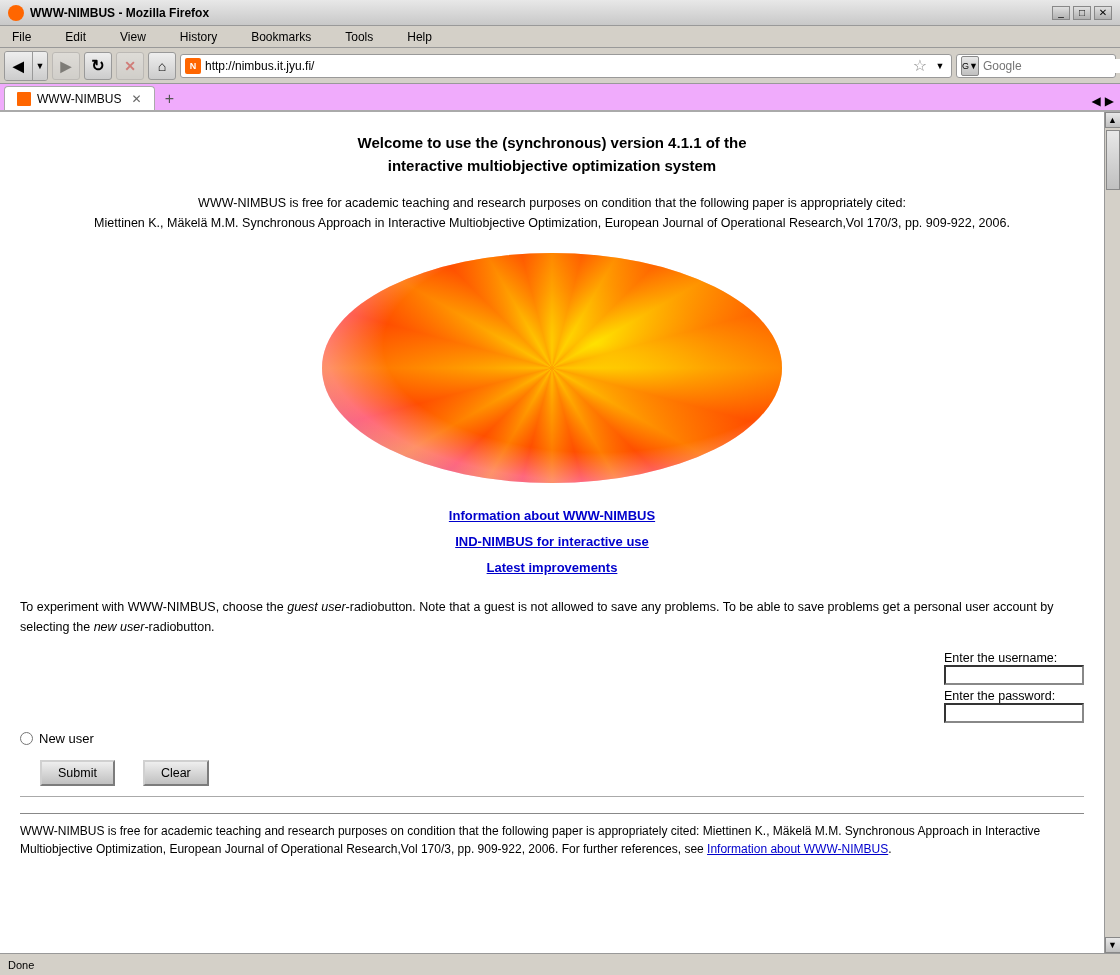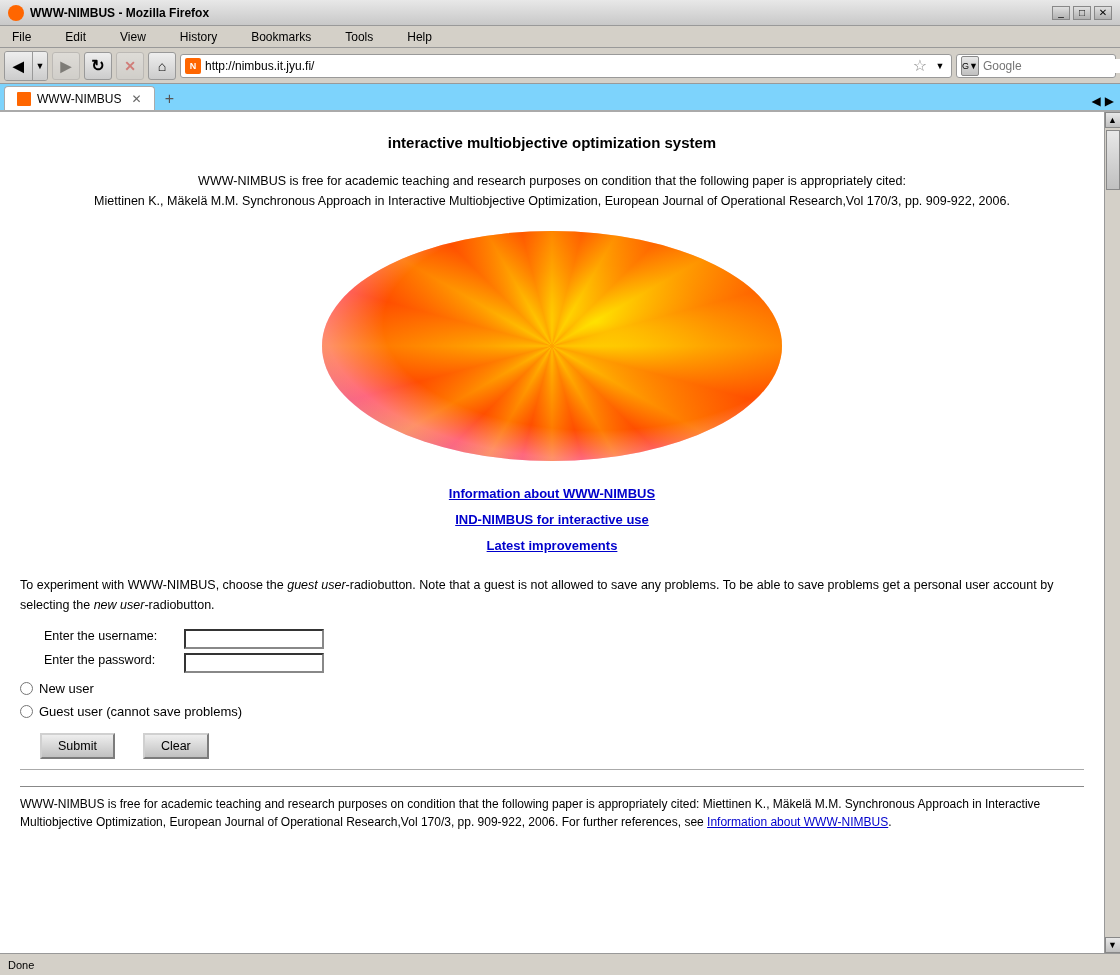--- a/index.html
+++ b/index.html
@@ -145,21 +145,21 @@
     }
     .search-input {
       flex: 1;
       border: none;
       outline: none;
       font-size: 12px;
     }
 
     
     .tab-bar {
-      background: #7dd3fc;
+      background: #f0abfc;
       display: flex;
       align-items: flex-end;
       height: 28px;
       padding: 0 4px;
       border-bottom: 2px solid #aaa;
     }
     .tab {
       display: flex;
       align-items: center;
       gap: 6px;
@@ -360,22 +360,23 @@
     }
     .radio-label {
       font-size: 13px;
       display: flex;
       align-items: center;
       gap: 6px;
       cursor: pointer;
     }
     .form-field-row {
       display: flex;
-      align-items: flex-start;
+      align-items: flex-end;
       margin: 4px 0 4px 24px;
+      flex-direction: column;
     }
     .form-field-label {
       font-size: 12.5px;
       width: 140px;
     }
     .form-input {
       width: 140px;
       height: 20px;
       border: 2px inset #888;
       background: white;
@@ -468,20 +469,21 @@
   <div class="new-tab-btn">+</div>
   <div class="tab-spacer"></div>
   <div class="tab-scroll-btn">◀</div>
   <div class="tab-scroll-btn">▶</div>
 </div>
 
 <div class="browser-scroll-container">
   <div class="page-content">
 
     <div class="page-title">
+      <div>Welcome to use the (synchronous) version 4.1.1 of the</div>
       <div>interactive multiobjective optimization system</div>
     </div>
 
     <div class="citation-text">
       <div>WWW-NIMBUS is free for academic teaching and research purposes on condition that the following paper is appropriately cited:</div>
       <div>Miettinen K., Mäkelä M.M. Synchronous Approach in Interactive Multiobjective Optimization, European Journal of Operational Research,Vol 170/3, pp. 909-922, 2006.</div>
     </div>
 
     <div class="logo-container">
       <div class="logo-ellipse">
@@ -512,26 +514,20 @@
         </div>
       </div>
 
       <div class="radio-group">
         <label class="radio-label">
           <input type="radio" name="user_type" value="new" style="">
           <span>New user</span>
         </label>
       </div>
 
-      <div class="radio-group" style="margin-top:6px;">
-        <label class="radio-label">
-          <input type="radio" name="user_type" value="guest" style="">
-          <span>Guest user (cannot save problems)</span>
-        </label>
-      </div>
 
       <div class="button-row">
         <button class="btn">Submit</button>
         <button class="btn">Clear</button>
       </div>
     </div>
 
     <hr class="page-divider">
 
     <div class="footer-text">

